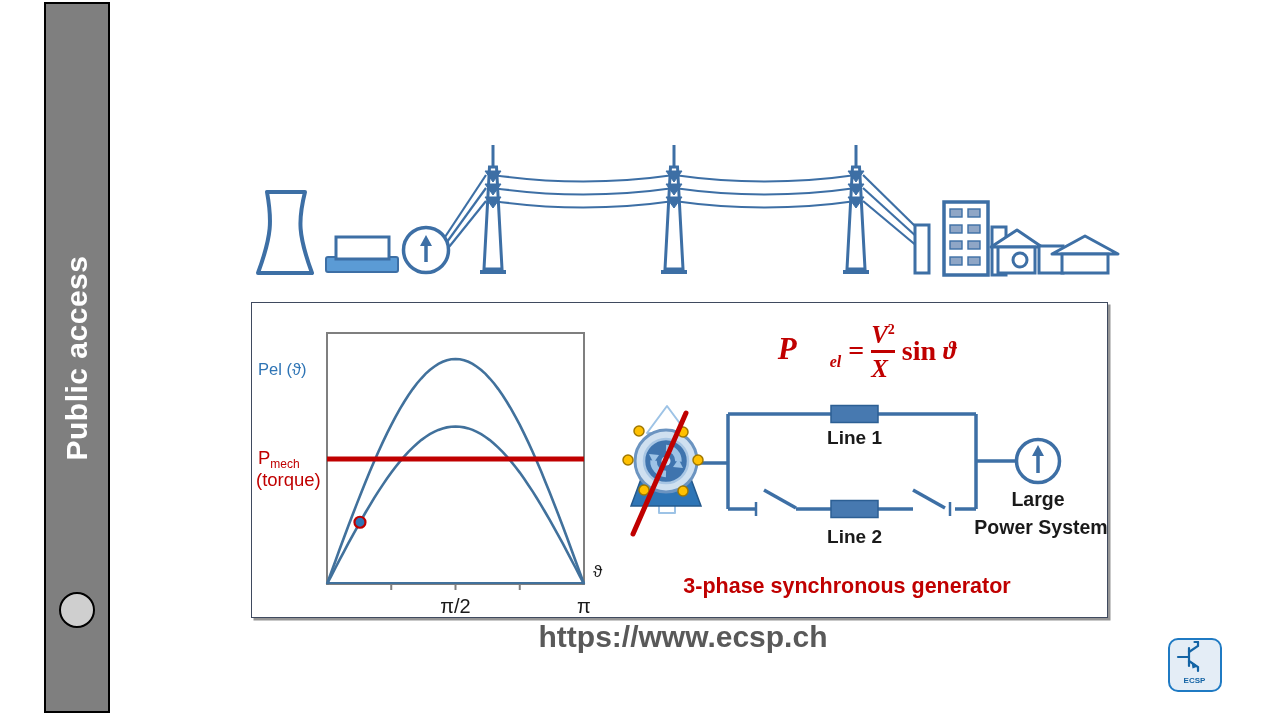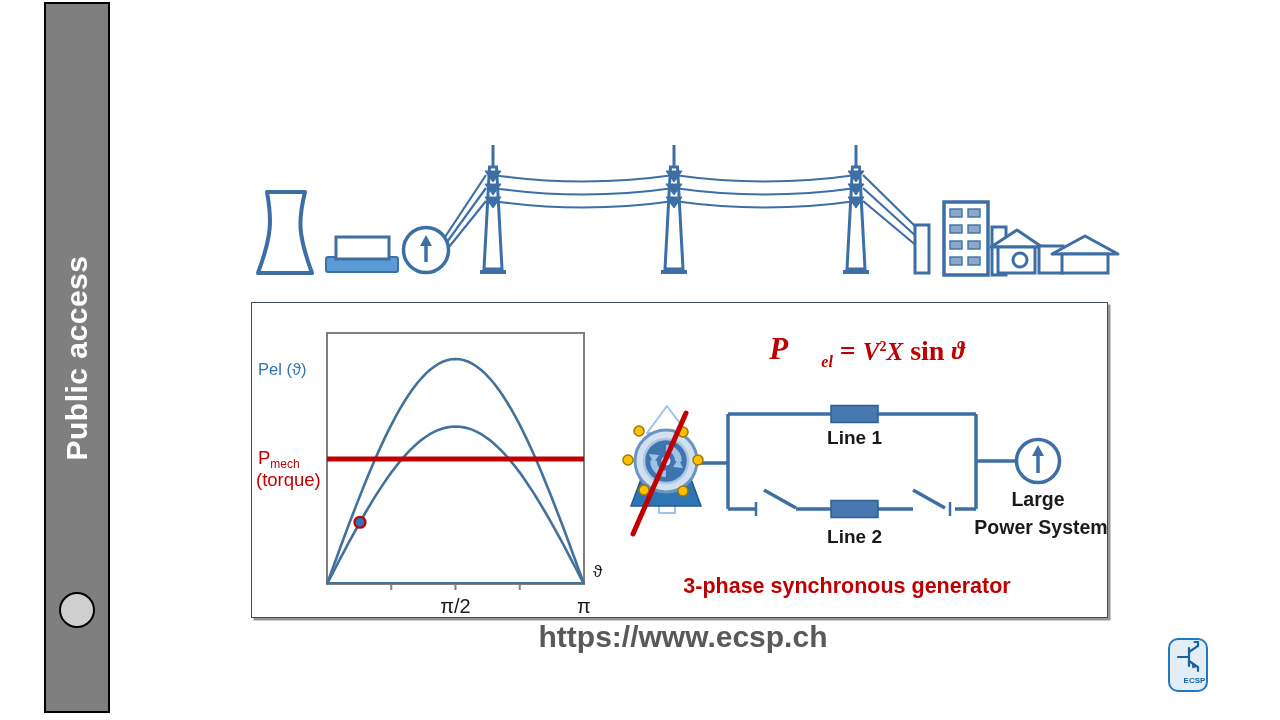--- a/index.html
+++ b/index.html
@@ -31,33 +31,33 @@
   .circuit-svg{position:absolute;left:365px;top:90px;}
 
   
   .formula{position:absolute;left:500px;top:10px;width:230px;height:76px;
            display:flex;align-items:center;justify-content:center;gap:7px;
            color:#c00000;font-family:"Liberation Serif",serif;font-weight:bold;}
   .formula .var{font-style:italic;}
   .f-lhs{font-size:31px;}
   .f-lhs sub{font-size:16px;font-style:italic;margin-left:33px;}
   .f-eq{font-size:28px;}
-  .frac{display:inline-flex;align-items:center;line-height:1;}
+  .frac{display:inline-flex;flex-direction:column;align-items:flex-start;line-height:1;}
   .frac .num,.frac .den{font-size:25px;font-style:italic;}
   .frac .num sup{font-size:14px;font-style:normal;}
   .frac .bar{height:3px;background:#c00000;align-self:stretch;margin:3px 0;}
   .f-sin{font-size:28px;}
   .f-theta{font-size:25px;font-style:italic;}
 
   
   .url{position:absolute;left:400px;top:620px;width:566px;text-align:center;
        font-size:30px;font-weight:bold;color:#595959;}
 
   
-  .logo{position:absolute;left:1168px;top:638px;width:40px;height:54px;background:#e4edf6;
+  .logo{position:absolute;left:1168px;top:638px;width:54px;height:54px;background:#e4edf6;
         border:2.5px solid #1f7ac3;border-radius:10px;box-sizing:border-box;}
 </style>
 </head>
 <body>
 
 <div class="slide">
 
   <div class="sidebar">
     <span class="sidebar-label">Public access</span>
     <div class="sidebar-circle"></div>

